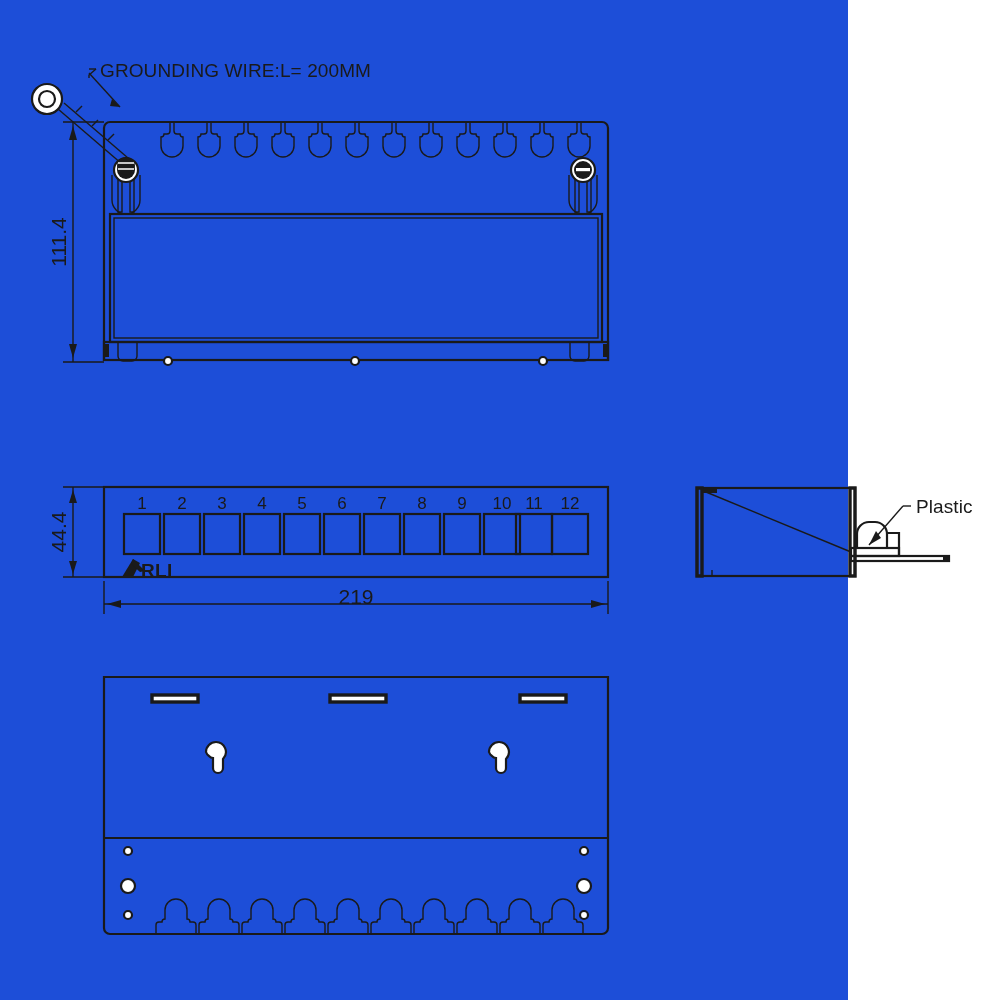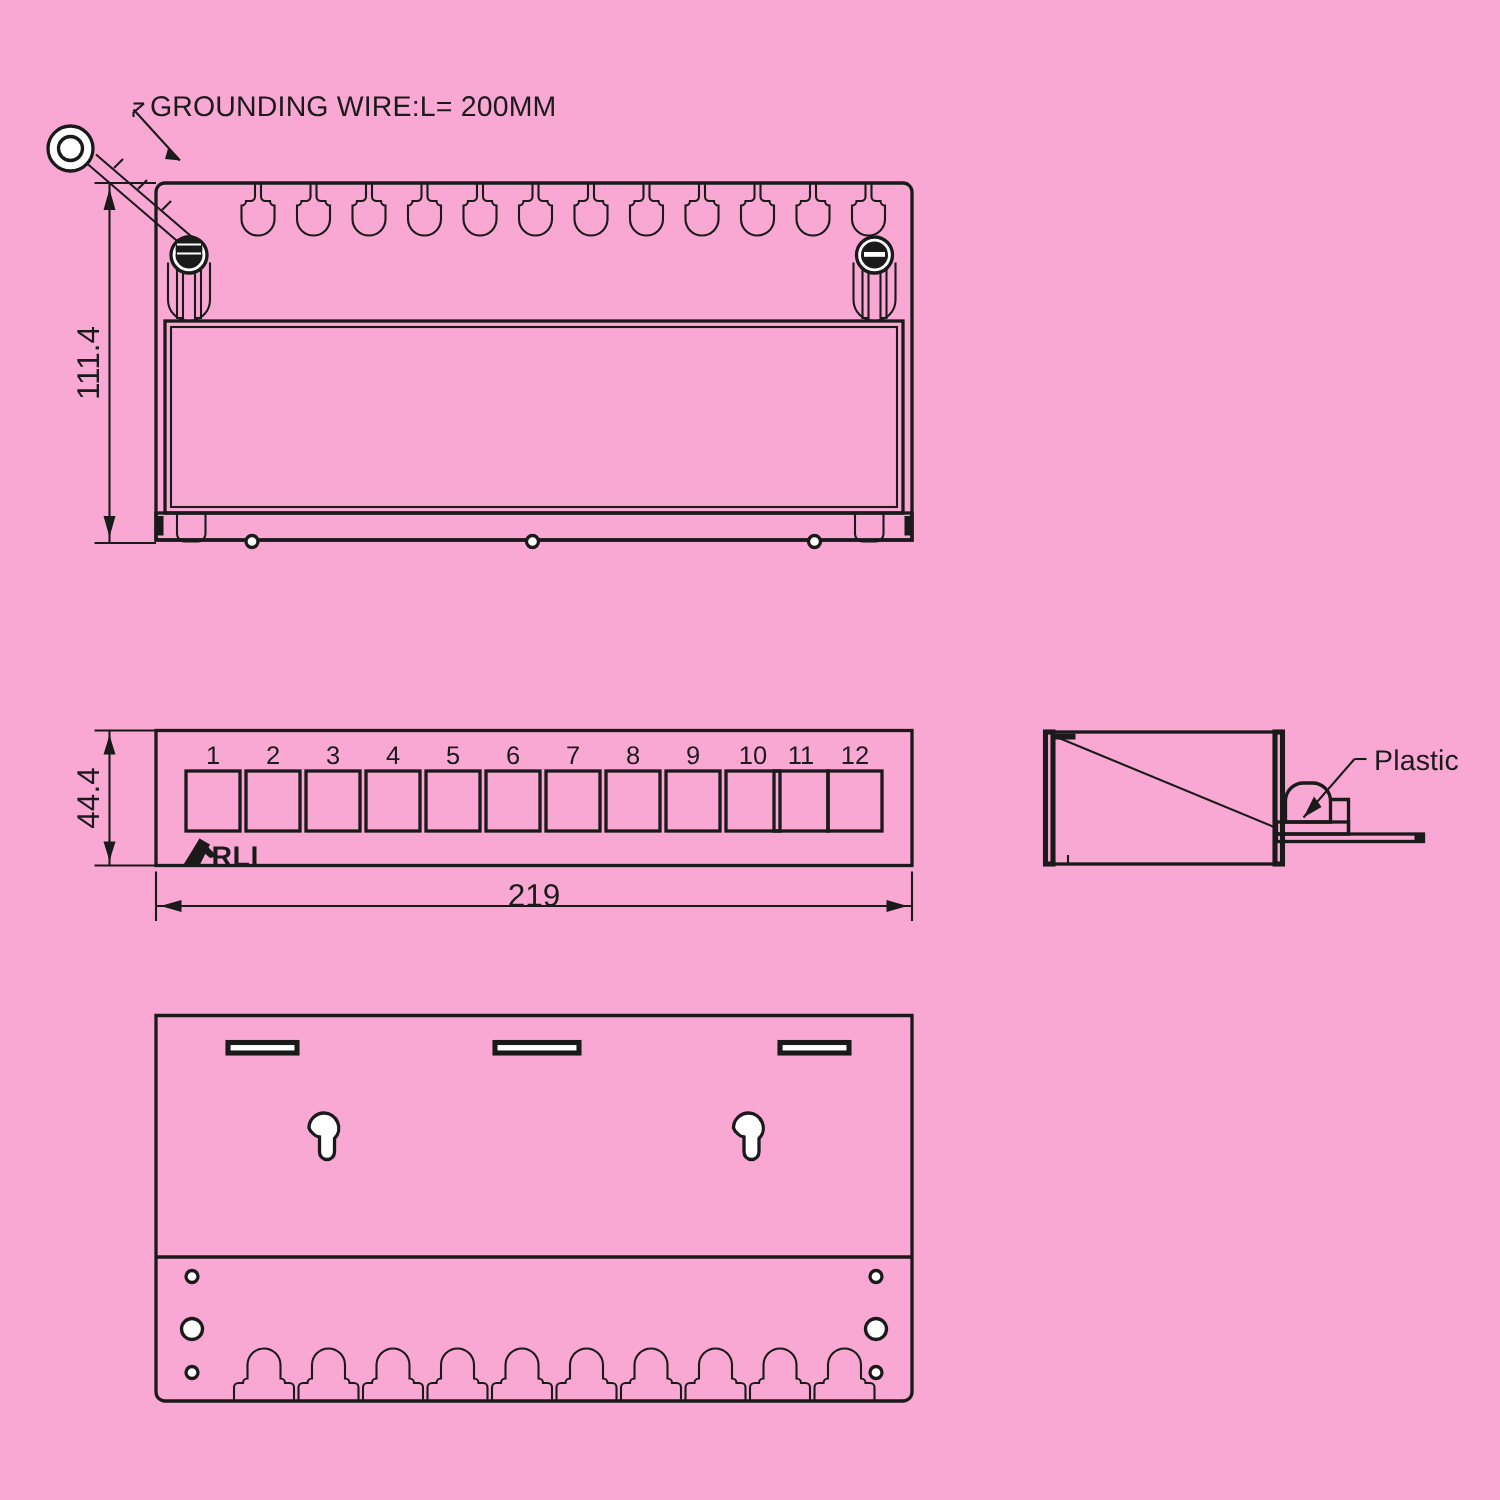--- a/index.html
+++ b/index.html
@@ -1,18 +1,18 @@
 <!DOCTYPE html>
 <html><head>
 <meta charset="utf-8">
 <style>
   html,body{margin:0;padding:0;background:#ffffff;}
   body{width:1000px;height:1000px;overflow:hidden;
        font-family:"Liberation Sans","DejaVu Sans",sans-serif;color:#000;}
-  #sheet{position:relative;width:1000px;height:1000px;background:#f9a8d4;}
+  #sheet{position:relative;width:848px;height:1000px;background:#1d4ed8;}
   svg#drawing{position:absolute;left:0;top:0;width:1000px;height:1000px;display:block;}
   .dwg-line{stroke:#1a1a1a;fill:none;}
   .thin{stroke-width:1.4;}
   .med{stroke-width:2.2;}
   .thick{stroke-width:3.4;}
   .fill-dark{fill:#1a1a1a;}
   .fill-white{fill:#ffffff;}
   text.lbl{font-family:"Liberation Sans","DejaVu Sans",sans-serif;fill:#1a1a1a;}
   .note-text{font-size:19px;letter-spacing:.1px;}
   .dim-text{font-size:21px;}

